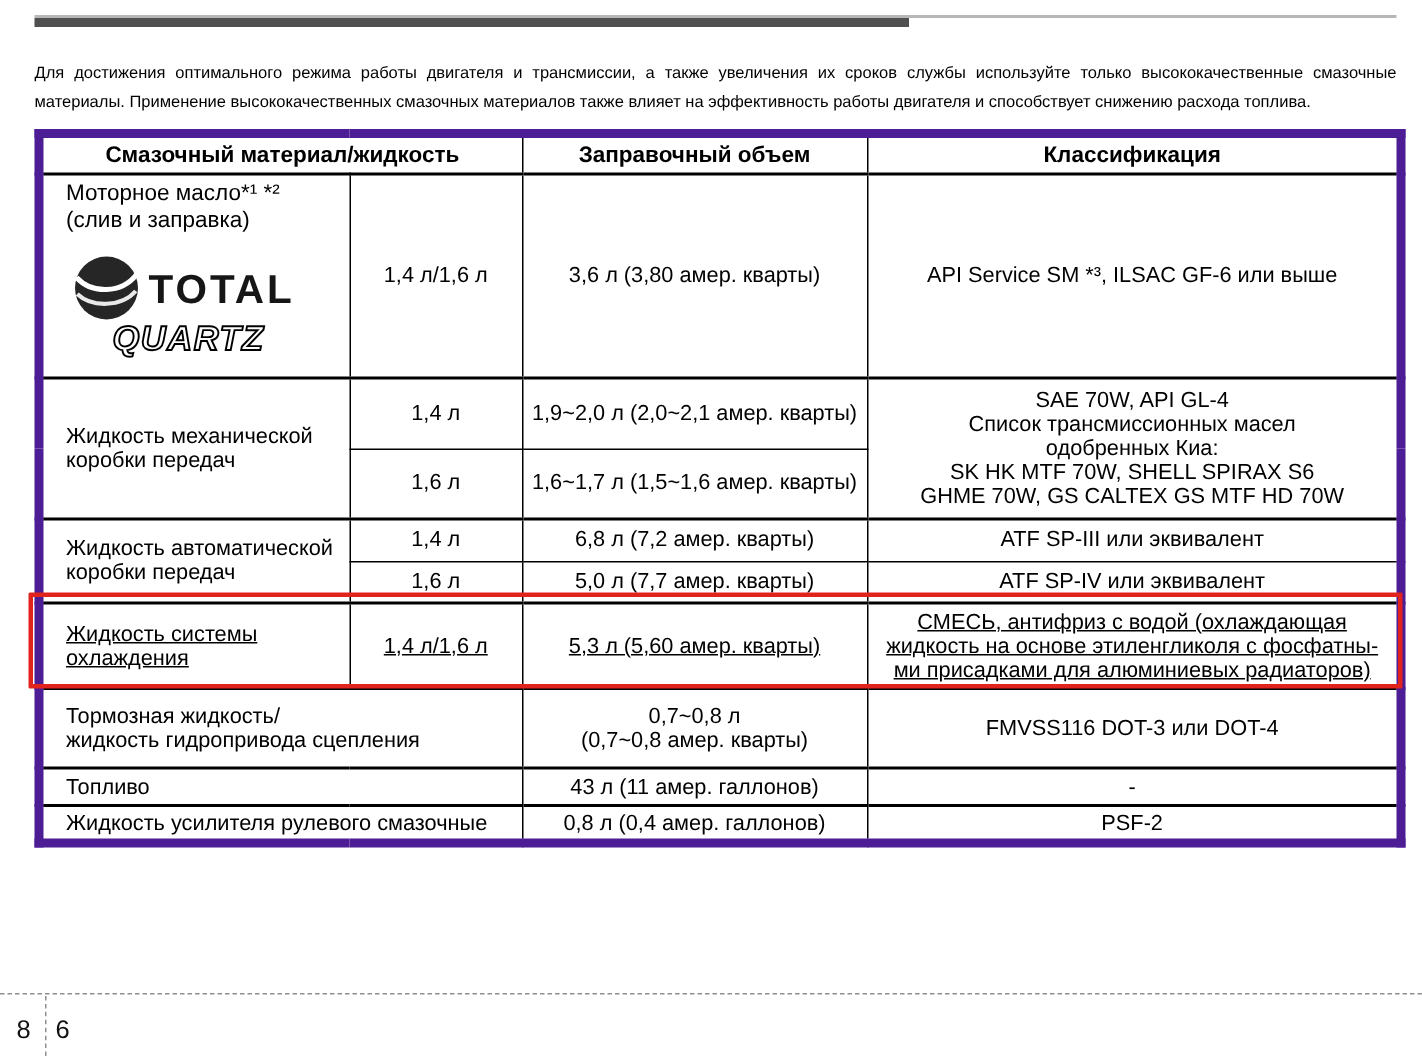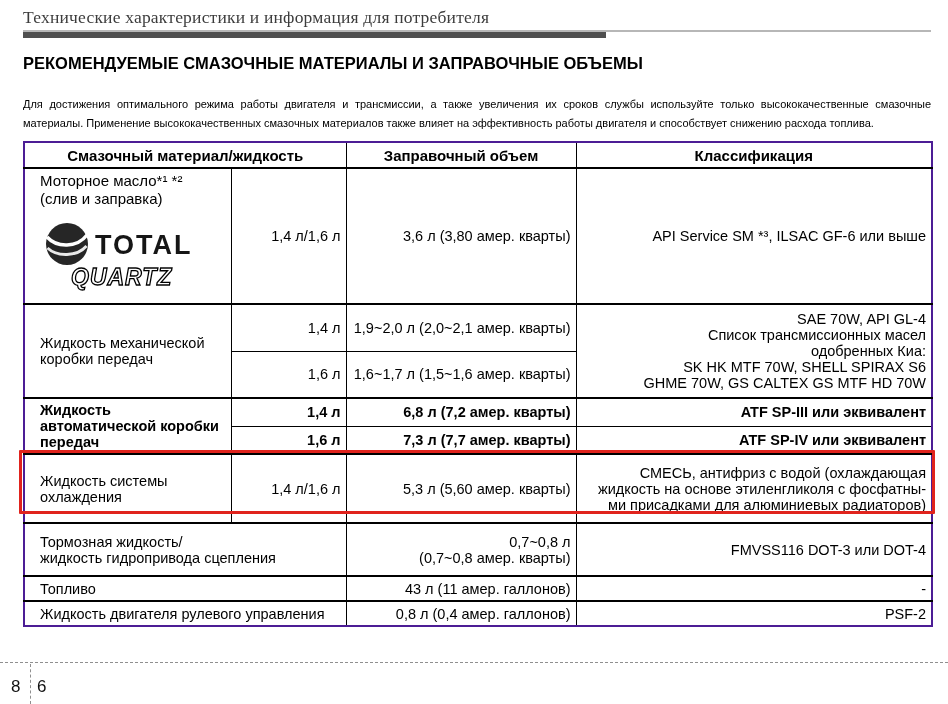--- a/index.html
+++ b/index.html
@@ -17,31 +17,31 @@
   }
   .rule-thin { margin-top:3px; height:2px; background:#b7b7b7; width:908px; }
   .rule-thick { height:6px; background:#4f4f4f; width:583px; }
 
   .section-title { margin-top:15px; font-size:16.5px; line-height:20px; font-weight:bold; }
   .intro { margin-top:22px; font-size:11px; line-height:18.5px; text-align:justify; width:908px; }
   .lead  { margin-top:6px; font-size:15px; line-height:18px; }
 
   
   .table-wrap { position:relative; margin-top:9px; width:908px; }
-  table.spec { border-collapse:collapse; table-layout:fixed; width:908px; border:2px solid #4c1d95; }
+  table.spec { border-collapse:collapse; table-layout:fixed; width:908px; border:6px solid #4c1d95; }
   .spec th, .spec td { border:1px solid #000; font-size:14.5px; padding:2px 5px; vertical-align:middle; }
   .spec thead th { font-size:15px; font-weight:bold; text-align:center; padding:3px 2px; border-bottom:2px solid #000; }
   .spec tr.major > td { border-top:2px solid #000; }
-  td.center { text-align:right; }
+  td.center { text-align:center; }
   td.mat { text-align:left; padding-left:15px; }
   .pre { white-space:pre-line; }
   .sm  { font-size:13px; }
   .sm2 { font-size:13.5px; line-height:16px;border-radius:29px; }
   tr.h26 { height:26px; } tr.h136 { height:136px; } tr.h47 { height:47px; }
-  tr.h28 { height:28px;font-weight:bold; } tr.h57 { height:69px; } tr.h53 { height:53px; } tr.h25 { height:25px; }
+  tr.h28 { height:28px; } tr.h57 { height:57px;text-decoration:underline; } tr.h53 { height:53px; } tr.h25 { height:25px; }
   td.motor-cell { vertical-align:top; padding-top:3px; }
   td.motor-cell .oil-line { font-size:15px; line-height:18px; }
 
   
   .logo-block { margin:13px 0 0 4px; }
   .logo-total  { font-family:"Liberation Sans", sans-serif; font-weight:bold; font-size:27px; fill:#161616; letter-spacing:2px; }
   .logo-quartz { font-family:"Liberation Sans", sans-serif; font-weight:bold; font-style:italic; font-size:23px;
                  fill:#fff; stroke:#000; stroke-width:1.3px; letter-spacing:1px; }
 
   
@@ -57,26 +57,24 @@
   .pageno { position:absolute; top:15px; font-size:17px; color:#111; }
   .pageno.left  { left:11px; }
   .pageno.right { left:37px; }
 </style>
 </head>
 <body>
 
 <div class="page">
 
   <div class="doc-header">
-    <div class="doc-header-title">Технические характеристики и информация для потребителя</div>
     <div class="rule-thin"></div>
     <div class="rule-thick"></div>
   </div>
 
-  <div class="section-title">РЕКОМЕНДУЕМЫЕ СМАЗОЧНЫЕ МАТЕРИАЛЫ И ЗАПРАВОЧНЫЕ ОБЪЕМЫ</div>
   <p class="intro">Для достижения оптимального режима работы двигателя и трансмиссии, а также увеличения их сроков службы используйте только высококачественные смазочные материалы. Применение высококачественных смазочных материалов также влияет на эффективность работы двигателя и способствует снижению расхода топлива.</p>
 
   <div class="table-wrap">
     <table class="spec">
       <colgroup>
         <col style="width:207px">
           <col style="width:115px">
           <col style="width:230px">
           <col style="width:356px">
       </colgroup>
@@ -123,21 +121,21 @@
         </tr>
 
         <tr class="major h28">
           <td class="mat" rowspan="2">Жидкость автоматической коробки передач</td>
           <td class="center">1,4 л</td>
           <td class="center">6,8 л (7,2 амер. кварты)</td>
           <td class="center">ATF SP-III или эквивалент</td>
         </tr>
         <tr class="h28">
           <td class="center">1,6 л</td>
-          <td class="center">7,3 л (7,7 амер. кварты)</td>
+          <td class="center">5,0 л (7,7 амер. кварты)</td>
           <td class="center">ATF SP-IV или эквивалент</td>
         </tr>
 
         <tr class="major h57">
           <td class="mat">Жидкость системы охлаждения</td>
           <td class="center">1,4 л/1,6 л</td>
           <td class="center">5,3 л (5,60 амер. кварты)</td>
           <td class="center sm2 pre">СМЕСЬ, антифриз с водой (охлаждающая
 жидкость на основе этиленгликоля с фосфатны-
 ми присадками для алюминиевых радиаторов)</td>
@@ -151,21 +149,21 @@
           <td class="center">FMVSS116 DOT-3 или DOT-4</td>
         </tr>
 
         <tr class="major h25">
           <td class="mat" colspan="2">Топливо</td>
           <td class="center">43 л (11 амер. галлонов)</td>
           <td class="center">-</td>
         </tr>
 
         <tr class="major h25">
-          <td class="mat" colspan="2">Жидкость двигателя рулевого управления</td>
+          <td class="mat" colspan="2">Жидкость усилителя рулевого смазочные</td>
           <td class="center">0,8 л (0,4 амер. галлонов)</td>
           <td class="center">PSF-2</td>
         </tr>
       </tbody>
     </table>
 
     <div class="highlight-box"></div>
   </div>
 
   <div class="footer">

